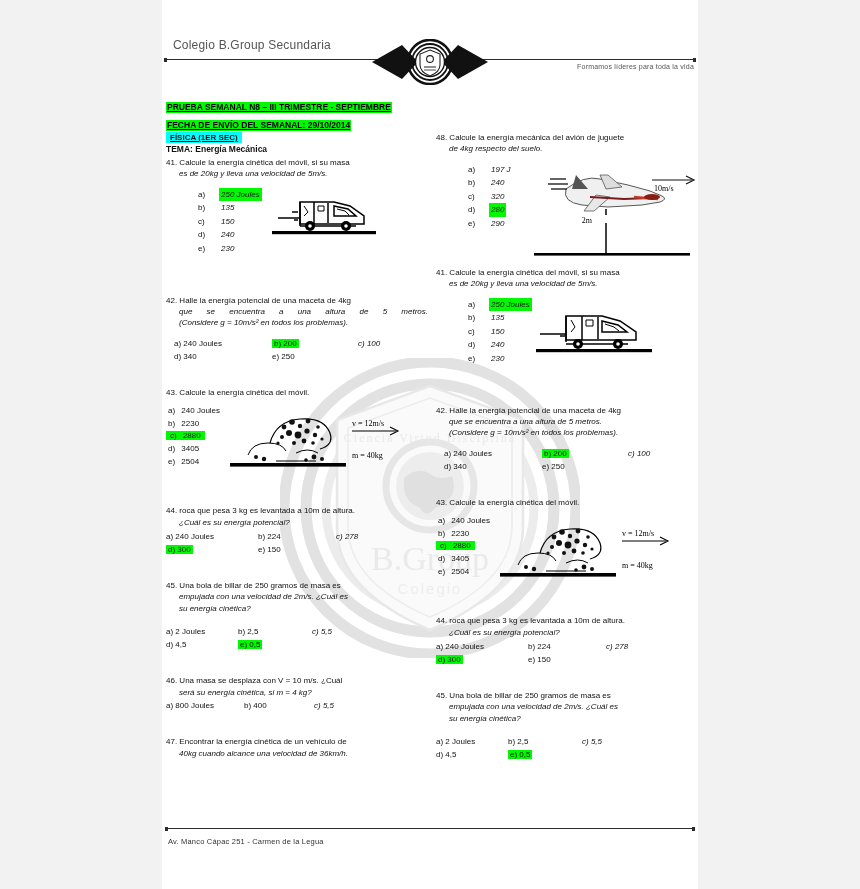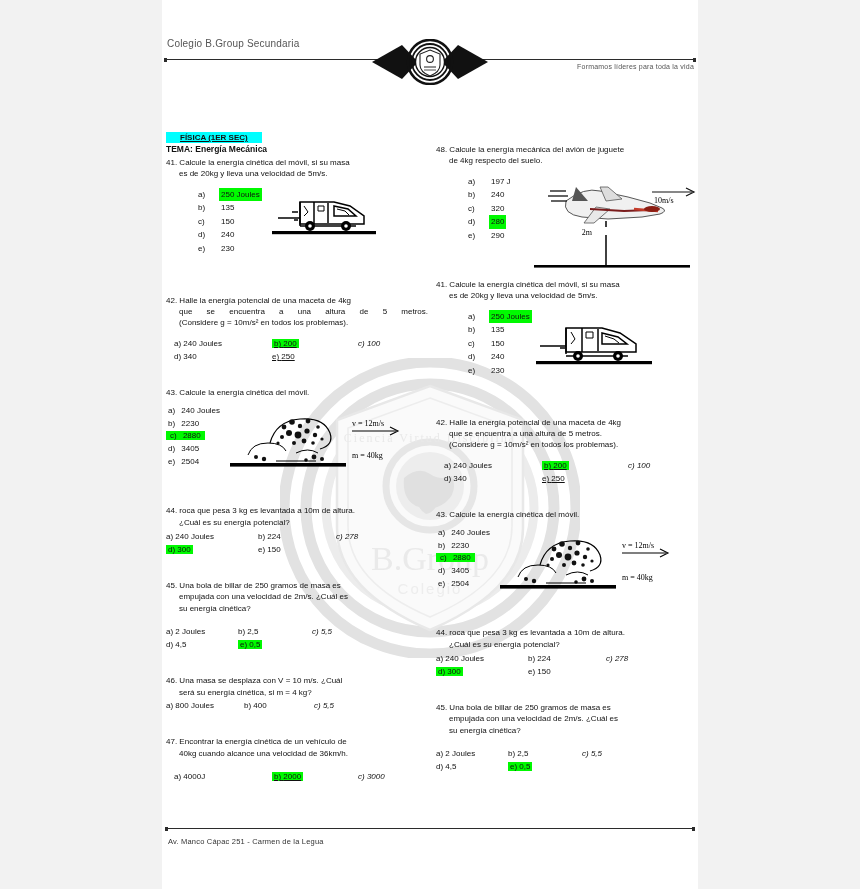--- a/index.html
+++ b/index.html
@@ -11,21 +11,21 @@
     position:relative;
   }
   .page{
     position:absolute;left:162px;top:0;width:536px;height:889px;
     background:#ffffff;
   }
 
   
   .hdr{position:absolute;left:0;top:38px;width:536px;height:48px;}
   .hdr-left{
-    position:absolute;left:5px;top:0px;font-size:10px;color:#555;
+    position:absolute;left:11px;top:0px;font-size:12px;color:#555;
     letter-spacing:.2px;white-space:nowrap;
   }
   .hdr-right{
     position:absolute;right:4px;top:25px;font-size:7px;color:#555;
     letter-spacing:.2px;white-space:nowrap;
   }
   .hdr-rule{
     position:absolute;left:2px;top:21px;width:532px;height:1.2px;background:#2b2b2b;
   }
   .hdr-rule:before,.hdr-rule:after{
@@ -51,39 +51,39 @@
   .title-line{
     font-size:8.5px;font-weight:bold;color:#000;line-height:11px;
     display:inline-block;padding:0 1px;margin-bottom:1px;
   }
 
   .col{position:absolute;font-size:8px;color:#111;line-height:11.4px;}
   .colL{left:4px;top:132px;width:262px;}
   .colR{left:274px;top:132px;width:258px;}
 
   .sec-tag{
-    font-size:8px;font-weight:bold;display:inline-block;padding:0 14px;
+    font-size:8px;font-weight:bold;display:inline-block;padding:0 4px;
     margin-bottom:1px;
   }
   .sec-tema{font-size:8.5px;font-weight:bold;margin:0 0 1px 0;}
 
   .q{margin-top:24px;}
   .q-txt{display:block;text-align:justify;}
-  .q-ind{display:block;padding-left:13px;text-align:justify;}
+  .q-ind{display:block;padding-left:13px;text-align:justify;font-style:italic;}
 
   
   .opts-stack{margin:8px 0 0 0;position:relative;}
   .opt-row{display:flex;gap:9px;line-height:13.5px;padding-left:32px;}
   .opt-k{width:12px;flex:0 0 12px;}
-  .opt-v{white-space:nowrap;padding:0 2px;}
+  .opt-v{white-space:nowrap;padding:0 2px;font-style:italic;}
 
   .opts-grid{margin-top:8px;}
   .og-row{display:flex;line-height:13px;}
   .og-c1{width:98px;flex:0 0 98px;padding-left:8px;}
-  .og-c2{width:86px;flex:0 0 86px;text-decoration:underline;}
+  .og-c2{width:86px;flex:0 0 86px;}
   .og-c3{flex:1;font-style:italic;}
   .og-c1b{width:92px;flex:0 0 92px;}
   .og-c2b{width:78px;flex:0 0 78px;}
   .pad{padding:0 2px;}
 
   .opts-list{margin-top:7px;}
   .ol-row{line-height:12.6px;}
   .ol-row span{padding:0 2px;}
   .fig-abs{position:absolute;}
 
@@ -139,20 +139,24 @@
         <circle cx="58" cy="23" r="18" fill="none" stroke="#111" stroke-width="1.8"></circle>
         <circle cx="58" cy="23" r="14.5" fill="#fff" stroke="#111" stroke-width="1.4"></circle>
         <path d="M58 11 L68 15 L68 26 Q68 33 58 37 Q48 33 48 26 L48 15 Z" fill="none" stroke="#222" stroke-width="1.1"></path>
         <circle cx="58" cy="20" r="3.4" fill="none" stroke="#222" stroke-width="1.1"></circle>
         <path d="M52 28 h12" stroke="#222" stroke-width="1"></path>
         <path d="M52 31 h12" stroke="#222" stroke-width="0.8"></path>
       </svg>
     </div>
   </div>
 
+  <div class="title-blk">
+    <div><span class="title-line hl-green u">PRUEBA SEMANAL N8 – III TRIMESTRE - SEPTIEMBRE</span></div>
+    <div><span class="title-line hl-green u">FECHA DE ENVÍO DEL SEMANAL: 29/10/2014</span></div>
+  </div>
 
   <div class="col colL">
 
     <div>
       <span class="sec-tag hl-cyan u">FÍSICA (1ER SEC)</span>
       <div class="sec-tema">TEMA: Energía Mecánica</div>
     </div>
 
     <div class="q" style="margin-top:0">
       <span class="q-txt"><span>41.</span> <span>Calcule la energía cinética del móvil, si su masa</span></span>
@@ -323,33 +327,28 @@
           <span class="og-c2b" style="width:70px;flex:0 0 70px"><span>b)</span> <span>400</span></span>
           <span class="og-c3"><span>c)</span> <span>5,5</span></span>
         </div>
       </div>
     </div>
 
     <div class="q">
       <span class="q-txt"><span>47.</span> <span>Encontrar la energía cinética de un vehículo de</span></span>
       <span class="q-ind">40kg cuando alcance una velocidad de 36km/h.</span>
       <div class="opts-grid" style="margin-top:11px">
-        <div class="og-row">
-          <span class="og-c1"><span>a)</span> <span>4000J</span></span>
-          <span class="og-c2"><span class="hl-green pad"><span>b)</span> <span>2000</span></span></span>
-          <span class="og-c3"><span>c)</span> <span>3000</span></span>
-        </div>
       </div>
     </div>
 
   </div>
 
   <div class="col colR">
 
-    <div class="q" style="margin-top:12px">
+    <div class="q" style="margin-top:0">
       <span class="q-txt"><span>48.</span> <span>Calcule la energía mecánica del avión de juguete</span></span>
       <span class="q-ind">de 4kg respecto del suelo.</span>
       <div class="opts-stack" style="height:104px">
         <div class="opt-row">
           <span class="opt-k">a)</span>
           <span class="opt-v">197 J</span>
         </div>
         <div class="opt-row">
           <span class="opt-k">b)</span>
           <span class="opt-v">240</span>

